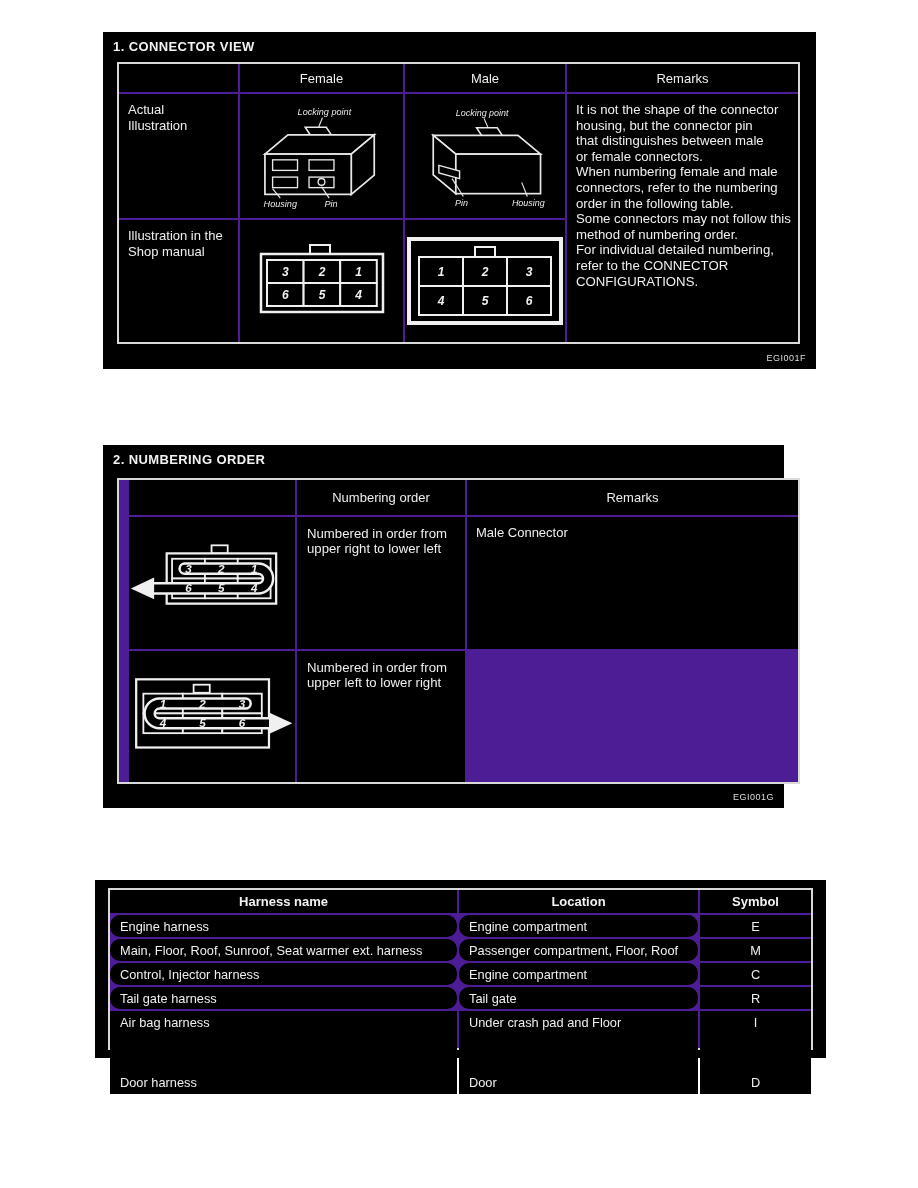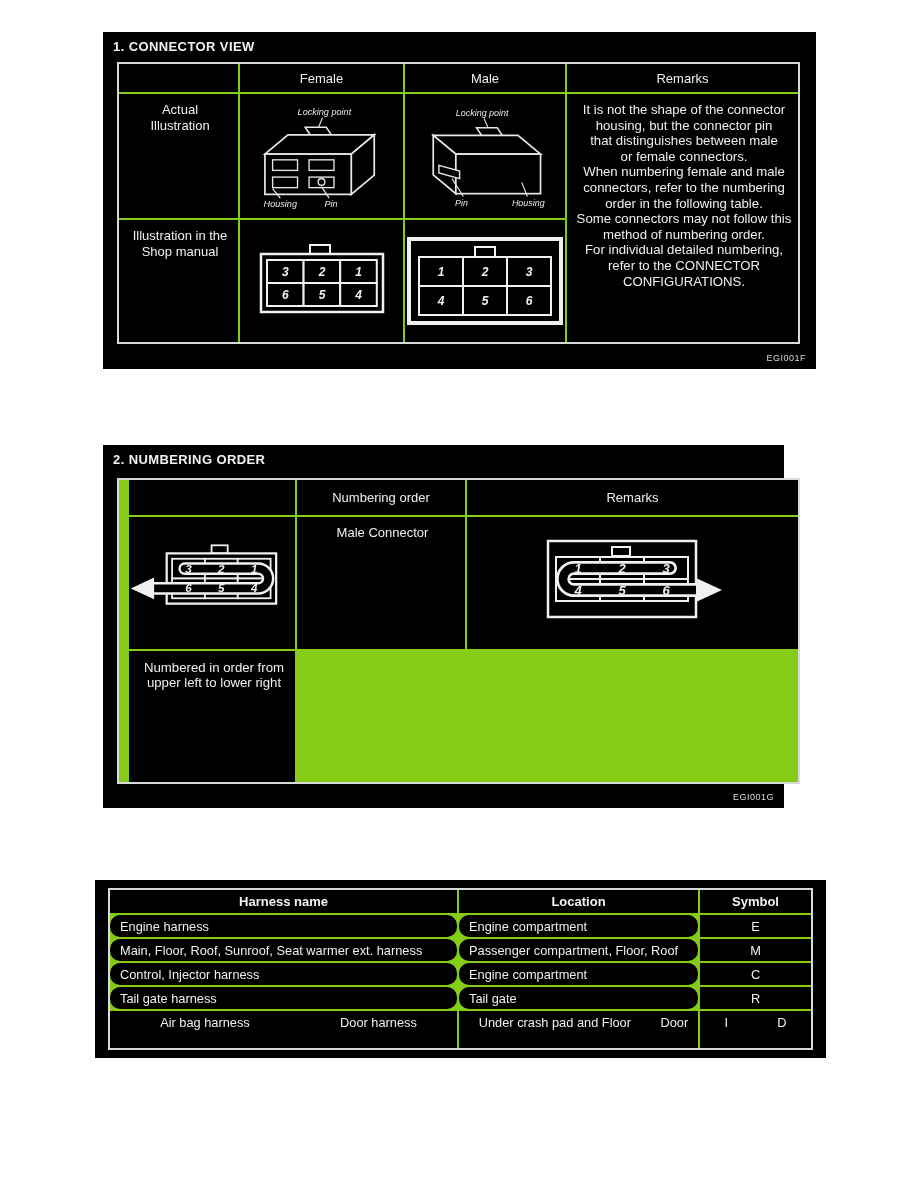--- a/index.html
+++ b/index.html
@@ -17,21 +17,21 @@
     font-size:13px; font-weight:bold; letter-spacing:.4px; color:#f2f2f2;
     white-space:nowrap;
   }
   .fig-code {
     position:absolute; right:10px; bottom:6px;
     font-size:9px; color:#dcdcdc; letter-spacing:.5px;
   }
   
   .gtable {
     position:absolute; display:grid;
-    background:#84cc16; gap:2px; border:2px solid #d9d9d9;text-align:center;
+    background:#4c1d95; gap:2px; border:2px solid #d9d9d9;
   }
   .gtable > div { background:#000; position:relative; }
   .hdr { display:flex; align-items:center; justify-content:center;
          font-size:13px; color:#efefef; }
   .rowlabel {
     padding:8px 6px 0 9px; font-size:13px; line-height:16px;
     white-space:pre-line; color:#efefef;
   }
   .remarks-text {
     padding:8px 6px 0 9px; font-size:13.2px; line-height:15.6px;
@@ -54,22 +54,22 @@
   
   .t3 { left:13px; top:8px; width:705px; height:162px;
         grid-template-columns:347px 239px 1fr;
         grid-template-rows:23px 22px 22px 22px 22px 1fr; }
   .t3 .h { display:flex; align-items:center; justify-content:center;
            font-size:13px; font-weight:bold; color:#f2f2f2; }
   .t3 .c { display:flex; align-items:center; padding-left:10px;
            font-size:12.8px; color:#efefef;border-radius:10px; }
   .t3 .s { display:flex; align-items:center; justify-content:center;
            font-size:12.8px; color:#efefef; }
-  .t3 .dbl { display:flex; flex-direction:row; justify-content:space-around;
-             padding:2px 0; }
+  .t3 .dbl { display:flex; flex-direction:column; justify-content:space-around;
+             padding:2px 0;gap:41px; }
   .t3 .dbl > div { display:flex; align-items:center; padding-left:10px;
                    font-size:12.8px; height:19px; color:#efefef; }
   .t3 .dbl.symcol > div { justify-content:center; padding-left:0; }
 
   svg text { font-family:"Liberation Sans", sans-serif; }
 </style>
 </head>
 <body>
 
 <div class="panel" style="left:103px; top:32px; width:713px; height:337px;">
@@ -202,20 +202,21 @@
         <text x="66.3" y="34.5" text-anchor="middle" font-size="13" font-weight="bold" fill="#f0f0f0">3</text>
         <text x="102.9" y="34.5" text-anchor="middle" font-size="13" font-weight="bold" fill="#f0f0f0">2</text>
         <text x="139.5" y="34.5" text-anchor="middle" font-size="13" font-weight="bold" fill="#f0f0f0">1</text>
         <text x="66.3" y="56.5" text-anchor="middle" font-size="13" font-weight="bold" fill="#f0f0f0">6</text>
         <text x="102.9" y="56.5" text-anchor="middle" font-size="13" font-weight="bold" fill="#f0f0f0">5</text>
         <text x="139.5" y="56.5" text-anchor="middle" font-size="13" font-weight="bold" fill="#f0f0f0">4</text>
         <polygon points="28,40 2,52 28,64" fill="#f0f0f0"></polygon>
       </svg>
     </div>
 
+    <div class="remark-cell">Numbered in order from upper right to lower left</div>
 
     <div class="rowlabel">Male Connector</div>
 
     <div class="cellcenter">
       <svg width="185" height="92" viewBox="0 0 185 92">
         <rect x="8" y="4" width="148" height="76" fill="#000" stroke="#f0f0f0" stroke-width="2.5"></rect>
         <rect x="72" y="10" width="18" height="9" fill="#000" stroke="#f0f0f0" stroke-width="2"></rect>
         <rect x="16" y="20" width="44" height="22" fill="#000" stroke="#f0f0f0" stroke-width="2"></rect>
         <rect x="60" y="20" width="44" height="22" fill="#000" stroke="#f0f0f0" stroke-width="2"></rect>
         <rect x="104" y="20" width="44" height="22" fill="#000" stroke="#f0f0f0" stroke-width="2"></rect>

